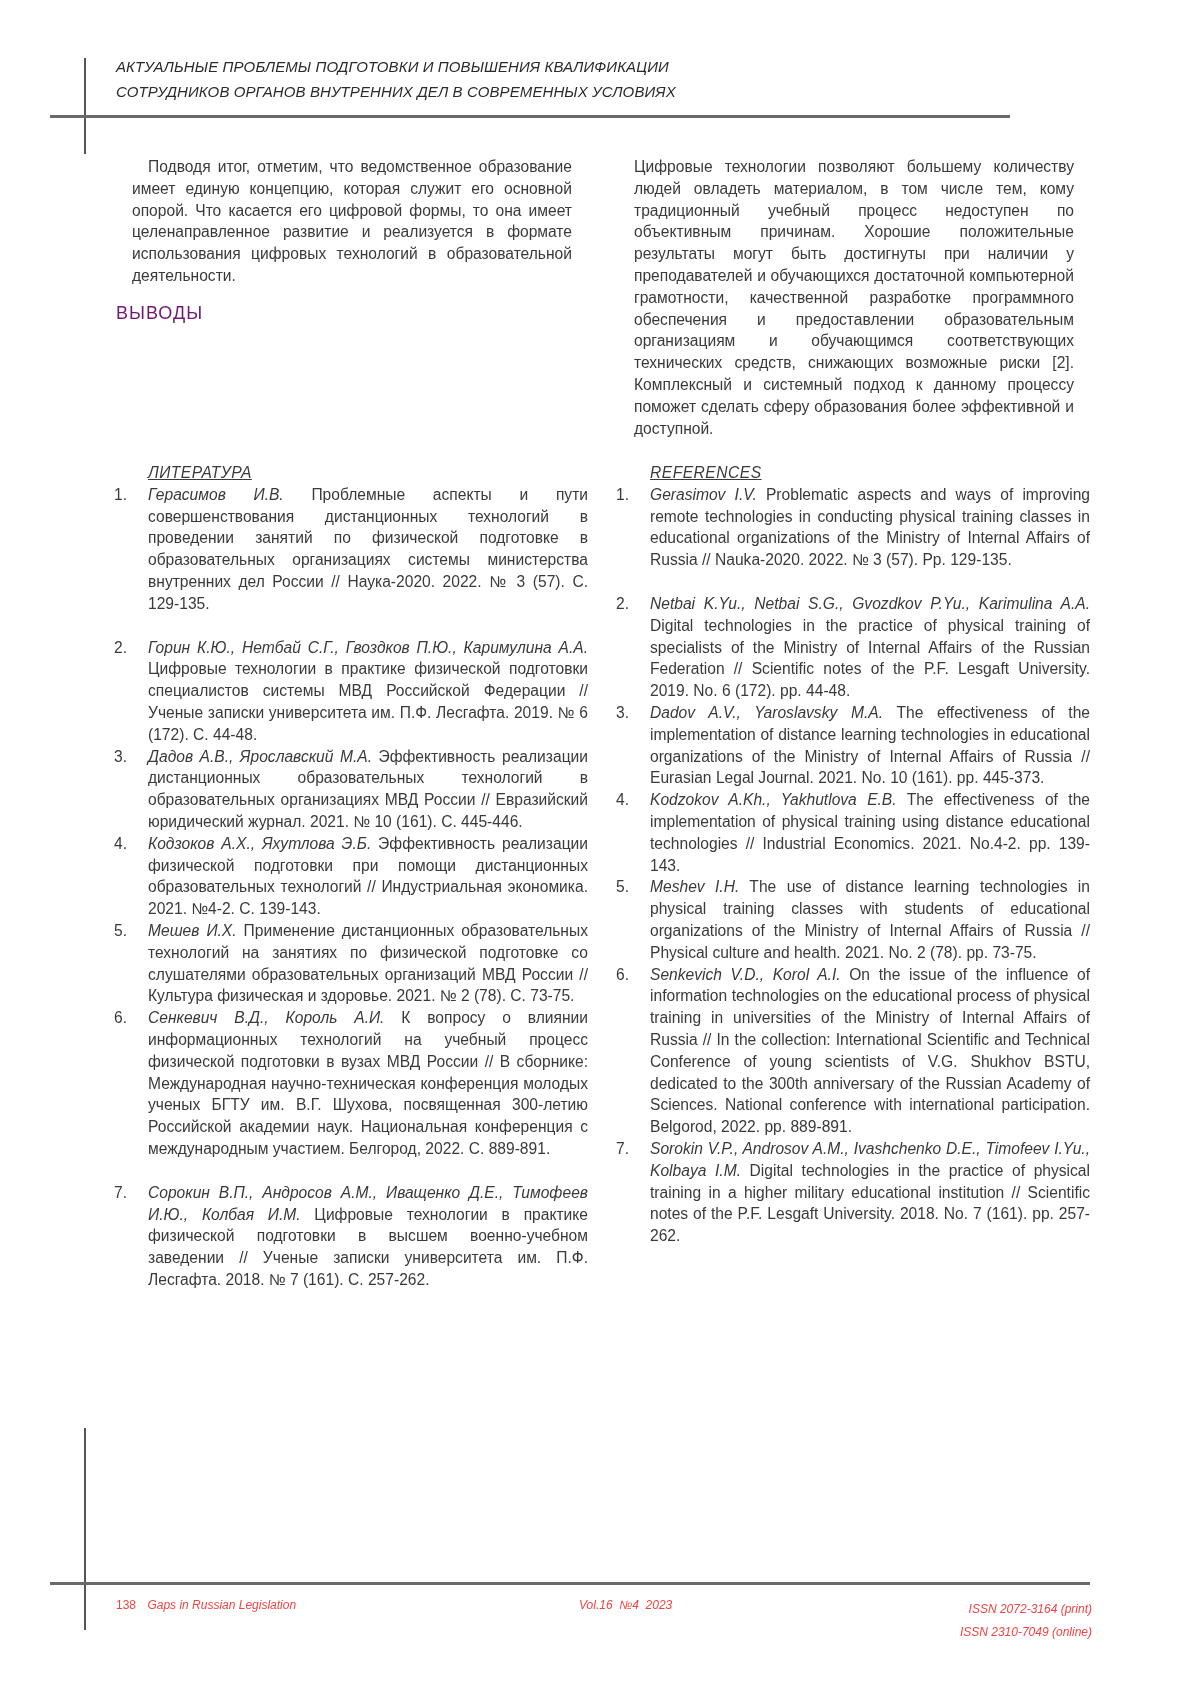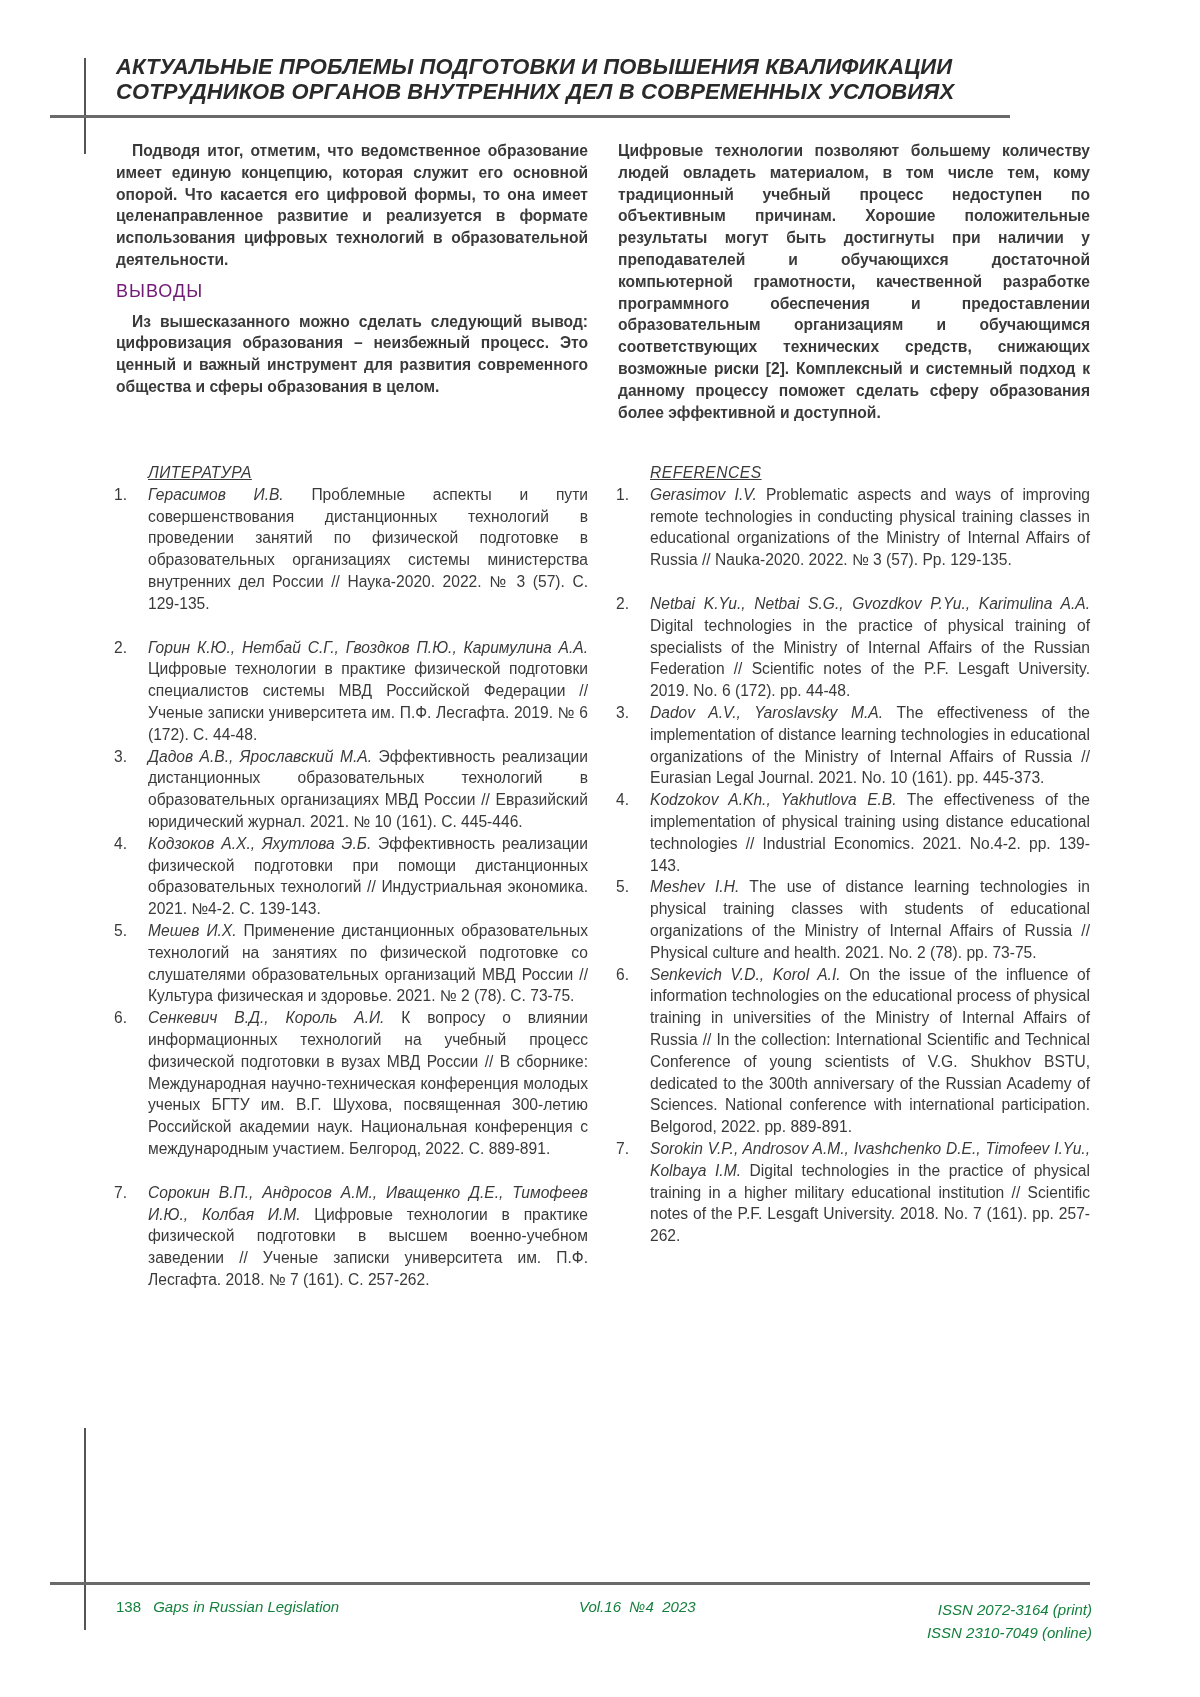--- a/index.html
+++ b/index.html
@@ -1,38 +1,38 @@
 <!DOCTYPE html>
 <html><head>
 <meta charset="utf-8">
 <style>
   html, body { margin: 0; padding: 0; background: #ffffff; }
   body { width: 1200px; height: 1697px; position: relative; overflow: hidden;
          font-family: "Liberation Sans", "DejaVu Sans", sans-serif; color: #3a3a3a; }
   .vline { position: absolute; width: 2px; background: #555; }
   .hline { position: absolute; height: 3px; background: #6a6a6a; }
   .header-title { position: absolute; left: 116px; top: 54px; width: 900px;
-    font-family: "Liberation Sans", sans-serif; font-weight: bold; font-style: italic;
-    font-size: 22px; line-height: 25px; color: #2a2a2a; letter-spacing: 0.1px; }
+    font-family: "Liberation Sans", sans-serif; font-weight: normal; font-style: italic;
+    font-size: 15px; line-height: 25px; color: #2a2a2a; letter-spacing: 0.1px; }
   .col { position: absolute; top: 140px; width: 472px; font-size: 15.6px; line-height: 21.8px; color: #3a3a3a; }
   .col-left { left: 116px; }
   .col-right { left: 618px; }
-  .para { text-align: justify; margin: 0; text-indent: 16px; font-weight: bold; }
+  .para { text-align: justify; margin: 16px; text-indent: 16px; }
   .para.noindent { text-indent: 0; }
   .section-heading { font-size: 18px; letter-spacing: 1px; margin: 10px 0 8px 0; color: #701a75; }
   .refs { position: absolute; top: 431px; width: 472px; font-size: 15.6px; line-height: 21.8px; }
   .refs-left { left: 116px; }
   .refs-right { left: 618px; }
   .refs-title { font-style: italic; text-decoration: underline; margin-left: 32px; letter-spacing: 0.5px; margin-top: 31px; }
   .ref-item { display: flex; }
   .ref-num { width: 34px; flex: 0 0 34px; margin-left: -2px; }
   .ref-text { flex: 1; text-align: justify; }
   .ref-text em { font-style: italic; }
   .gap { height: 22px; }
-  .footer { position: absolute; top: 1598px; font-style: italic; font-size: 15px; color: #15803d; }
+  .footer { position: absolute; top: 1598px; font-style: italic; font-size: 12px; color: #ef4444; }
   .footer-left { left: 116px; }
   .footer-left .pg { font-style: normal; margin-right: 8px; }
   .footer-mid { left: 579px; }
   .footer-right { right: 108px; text-align: right; line-height: 23px; margin-left: 24px; }
 </style>
 </head>
 <body>
 
 <div class="vline" style="left:84px; top:58px; height:96px;"></div>
 <div class="hline" style="left:50px; top:115px; width:960px;"></div>
@@ -40,21 +40,20 @@
 <div class="hline" style="left:50px; top:1582px; width:1040px;"></div>
 
 <div class="header-title">
   <div>АКТУАЛЬНЫЕ ПРОБЛЕМЫ ПОДГОТОВКИ И ПОВЫШЕНИЯ КВАЛИФИКАЦИИ</div>
   <div>СОТРУДНИКОВ ОРГАНОВ ВНУТРЕННИХ ДЕЛ В СОВРЕМЕННЫХ УСЛОВИЯХ</div>
 </div>
 
 <div class="col col-left">
   <p class="para">Подводя итог, отметим, что ведомственное образование имеет единую концепцию, которая служит его основной опорой. Что касается его цифровой формы, то она имеет целенаправленное развитие и реализуется в формате использования цифровых технологий в образовательной деятельности.</p>
   <div class="section-heading">ВЫВОДЫ</div>
-  <p class="para">Из вышесказанного можно сделать следующий вывод: цифровизация образования – неизбежный процесс. Это ценный и важный инструмент для развития современного общества и сферы образования в целом.</p>
 </div>
 
 <div class="col col-right">
   <p class="para noindent">Цифровые технологии позволяют большему количеству людей овладеть материалом, в том числе тем, кому традиционный учебный процесс недоступен по объективным причинам. Хорошие положительные результаты могут быть достигнуты при наличии у преподавателей и обучающихся достаточной компьютерной грамотности, качественной разработке программного обеспечения и предоставлении образовательным организациям и обучающимся соответствующих технических средств, снижающих возможные риски [2]. Комплексный и системный подход к данному процессу поможет сделать сферу образования более эффективной и доступной.</p>
 </div>
 
 <div class="refs refs-left">
   <div class="refs-title">ЛИТЕРАТУРА</div>
 
   <div class="ref-item">

